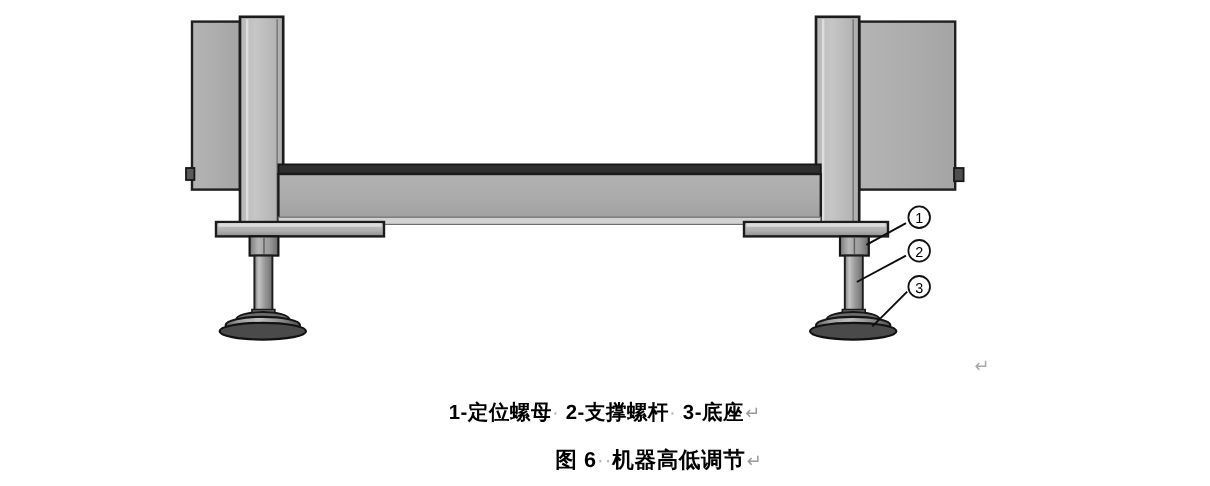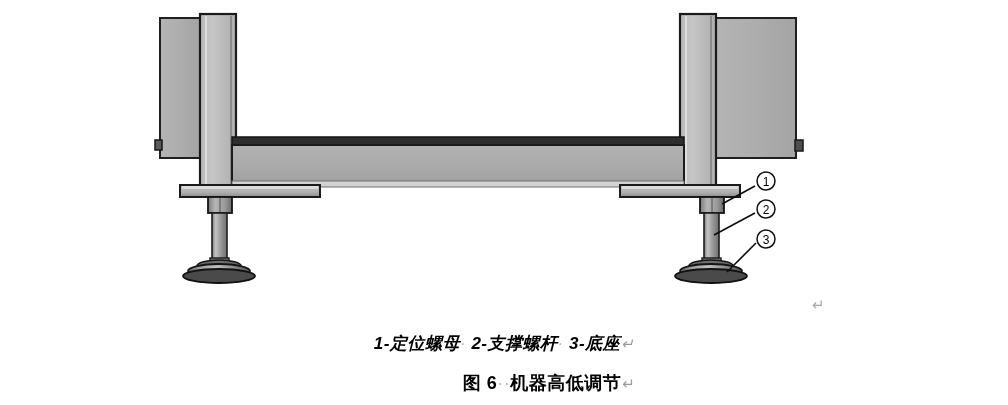--- a/index.html
+++ b/index.html
@@ -43,21 +43,20 @@
     width: 1008px;
     text-align: center;
     color: #000000;
     font-weight: bold;
     white-space: nowrap;
   }
   #caption-parts {
     top: 332px;
     font-size: 17px;
     letter-spacing: 0.5px;
-    font-style: italic;
   }
   #caption-title {
     top: 371px;
     font-size: 18px;
     letter-spacing: 0.5px;
     margin-left: 45px;
   }
   .pilcrow {
     color: #9a9a9a;
     font-weight: normal;

